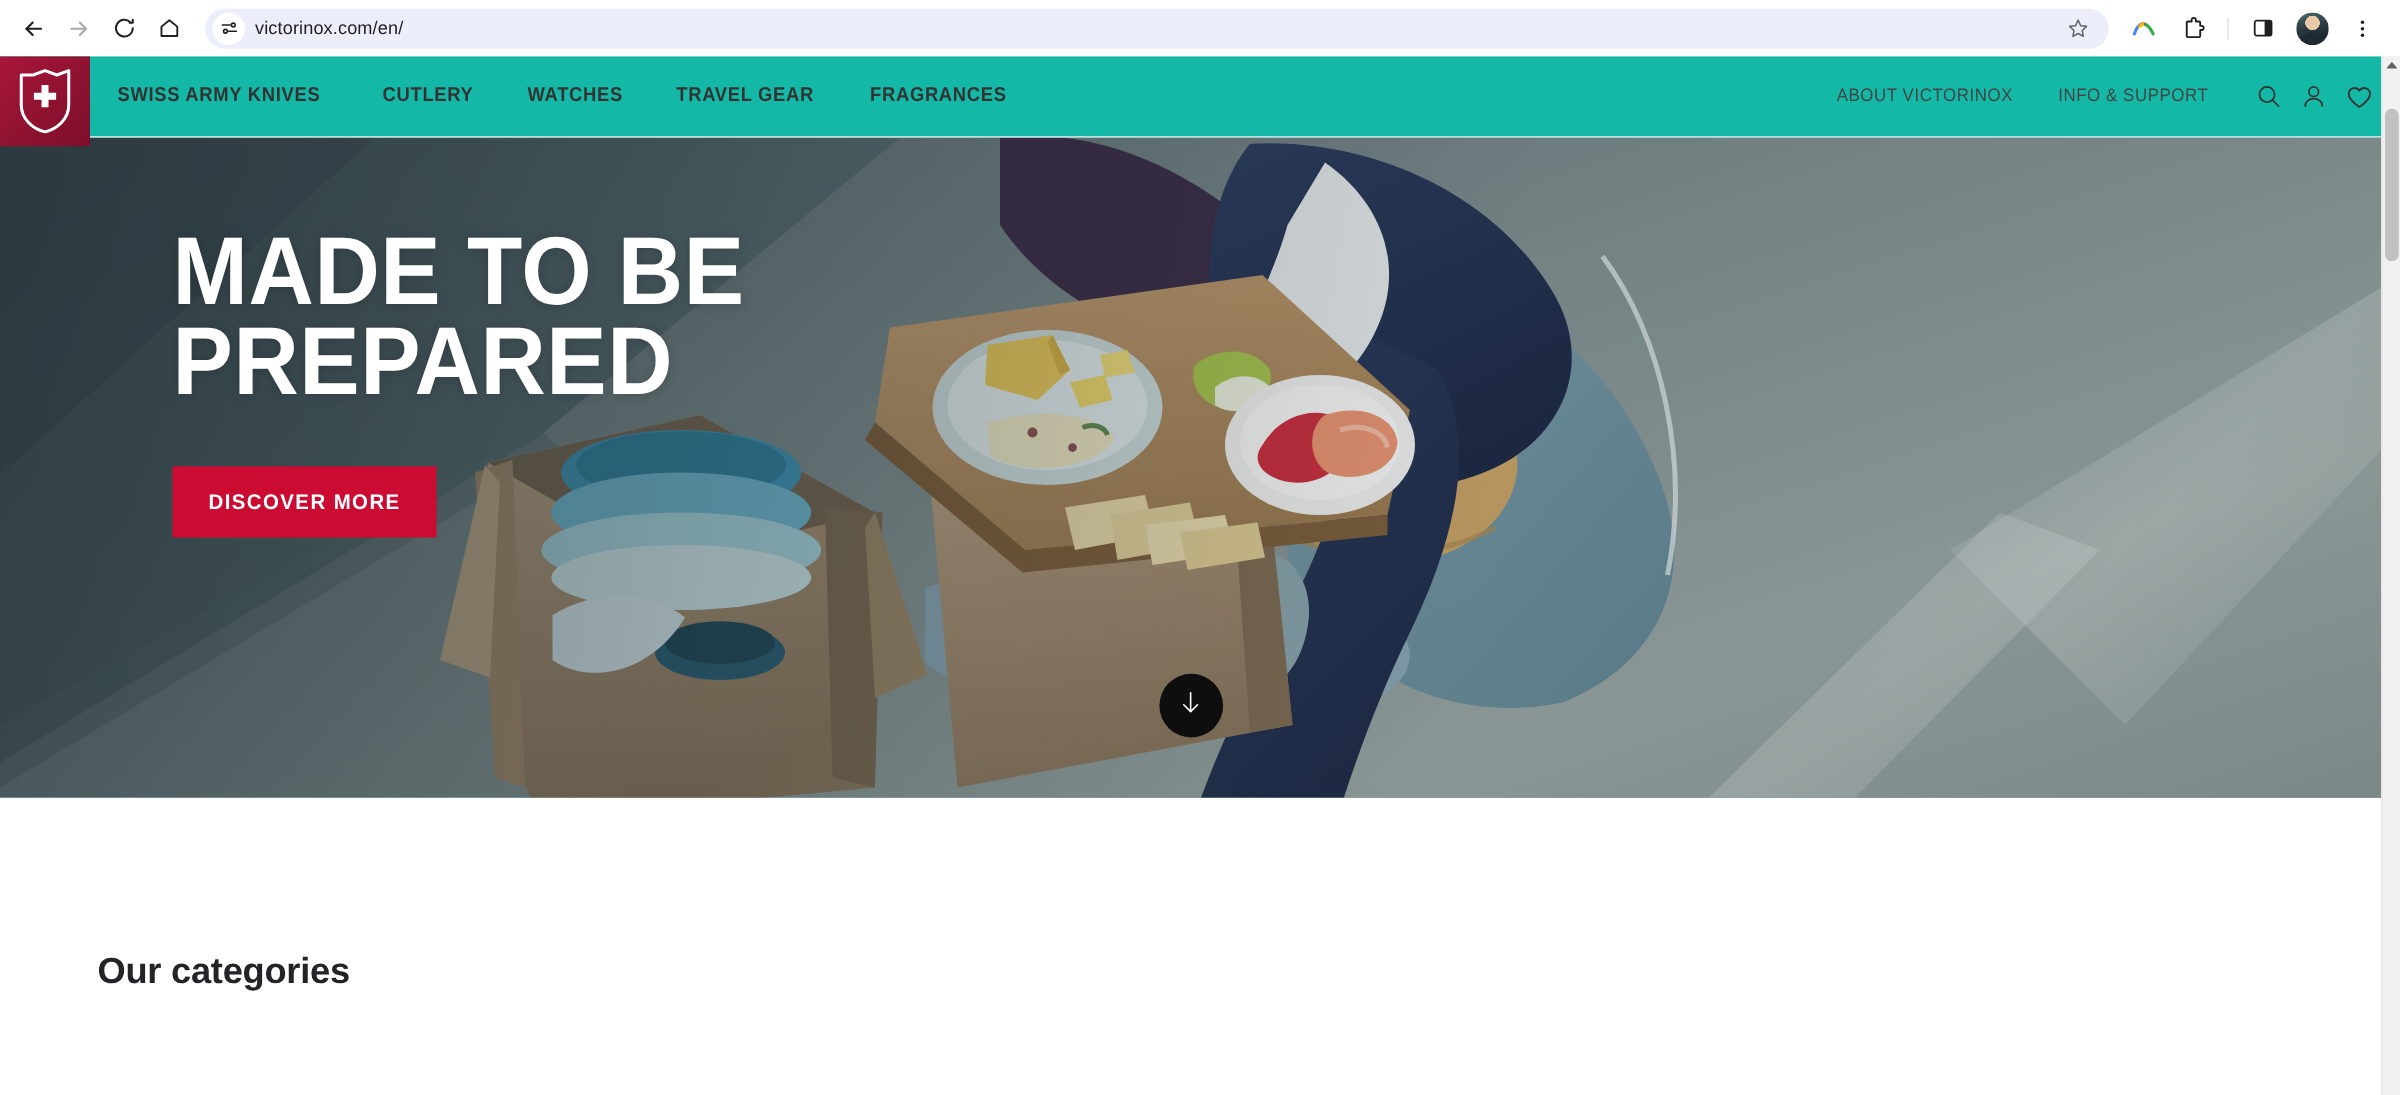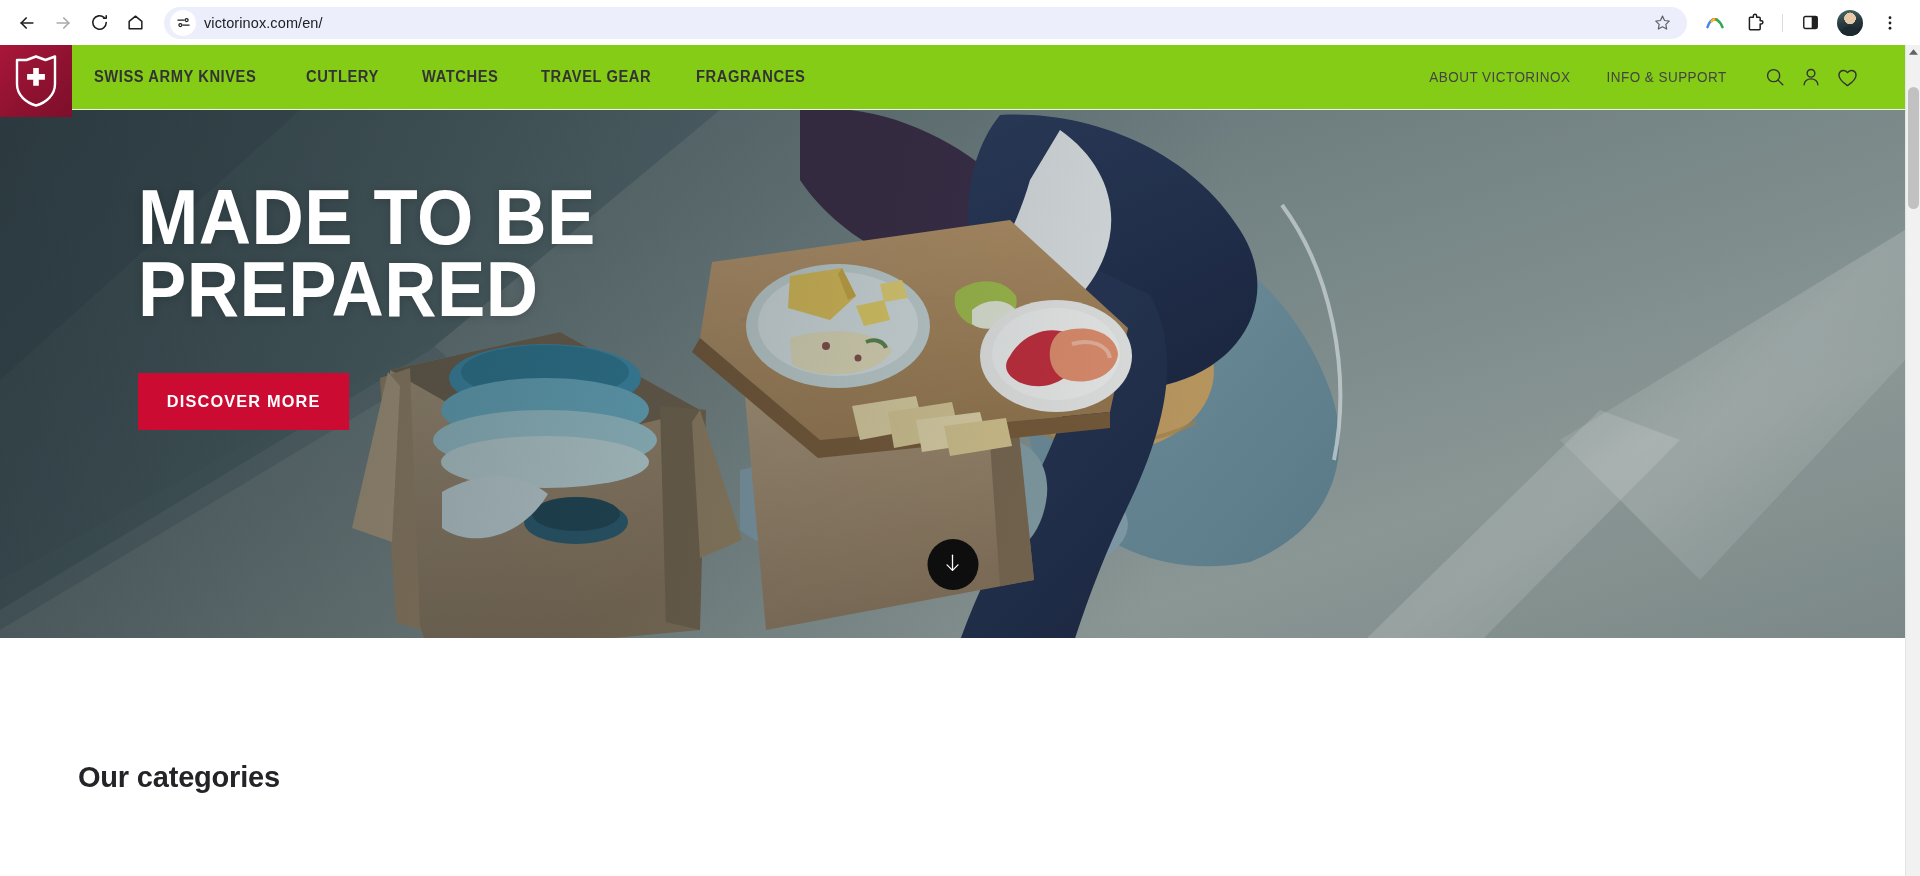--- a/index.html
+++ b/index.html
@@ -108,21 +108,21 @@
     width: 1905px;
     height: 831px;
     background: #ffffff;
     overflow: hidden;
   }
 
   
   .site-header {
     position: relative;
     height: 65px;
-    background: #84cc16;
+    background: #14b8a6;
     display: flex;
     align-items: center;
     border-bottom: 1px solid #eeeeee;
     z-index: 5;
   }
   .brand-logo {
     width: 72px;
     height: 72px;
     background: linear-gradient(135deg, #a9163a 0%, #8e1230 55%, #7d0f2b 100%);
     position: relative;
@@ -150,21 +150,20 @@
     cursor: pointer;
     transform: scaleX(0.92);
     transform-origin: left center;
   }
 
   .header-right {
     margin-left: auto;
     display: flex;
     align-items: center;
     gap: 0;
-    padding-right: 40px;
   }
   .util-link {
     font-family: "Liberation Sans Narrow", "Liberation Sans", sans-serif;
     font-size: 14.5px;
     font-weight: 400;
     letter-spacing: 0.5px;
     color: #444444;
     text-transform: uppercase;
     white-space: nowrap;
     cursor: pointer;

